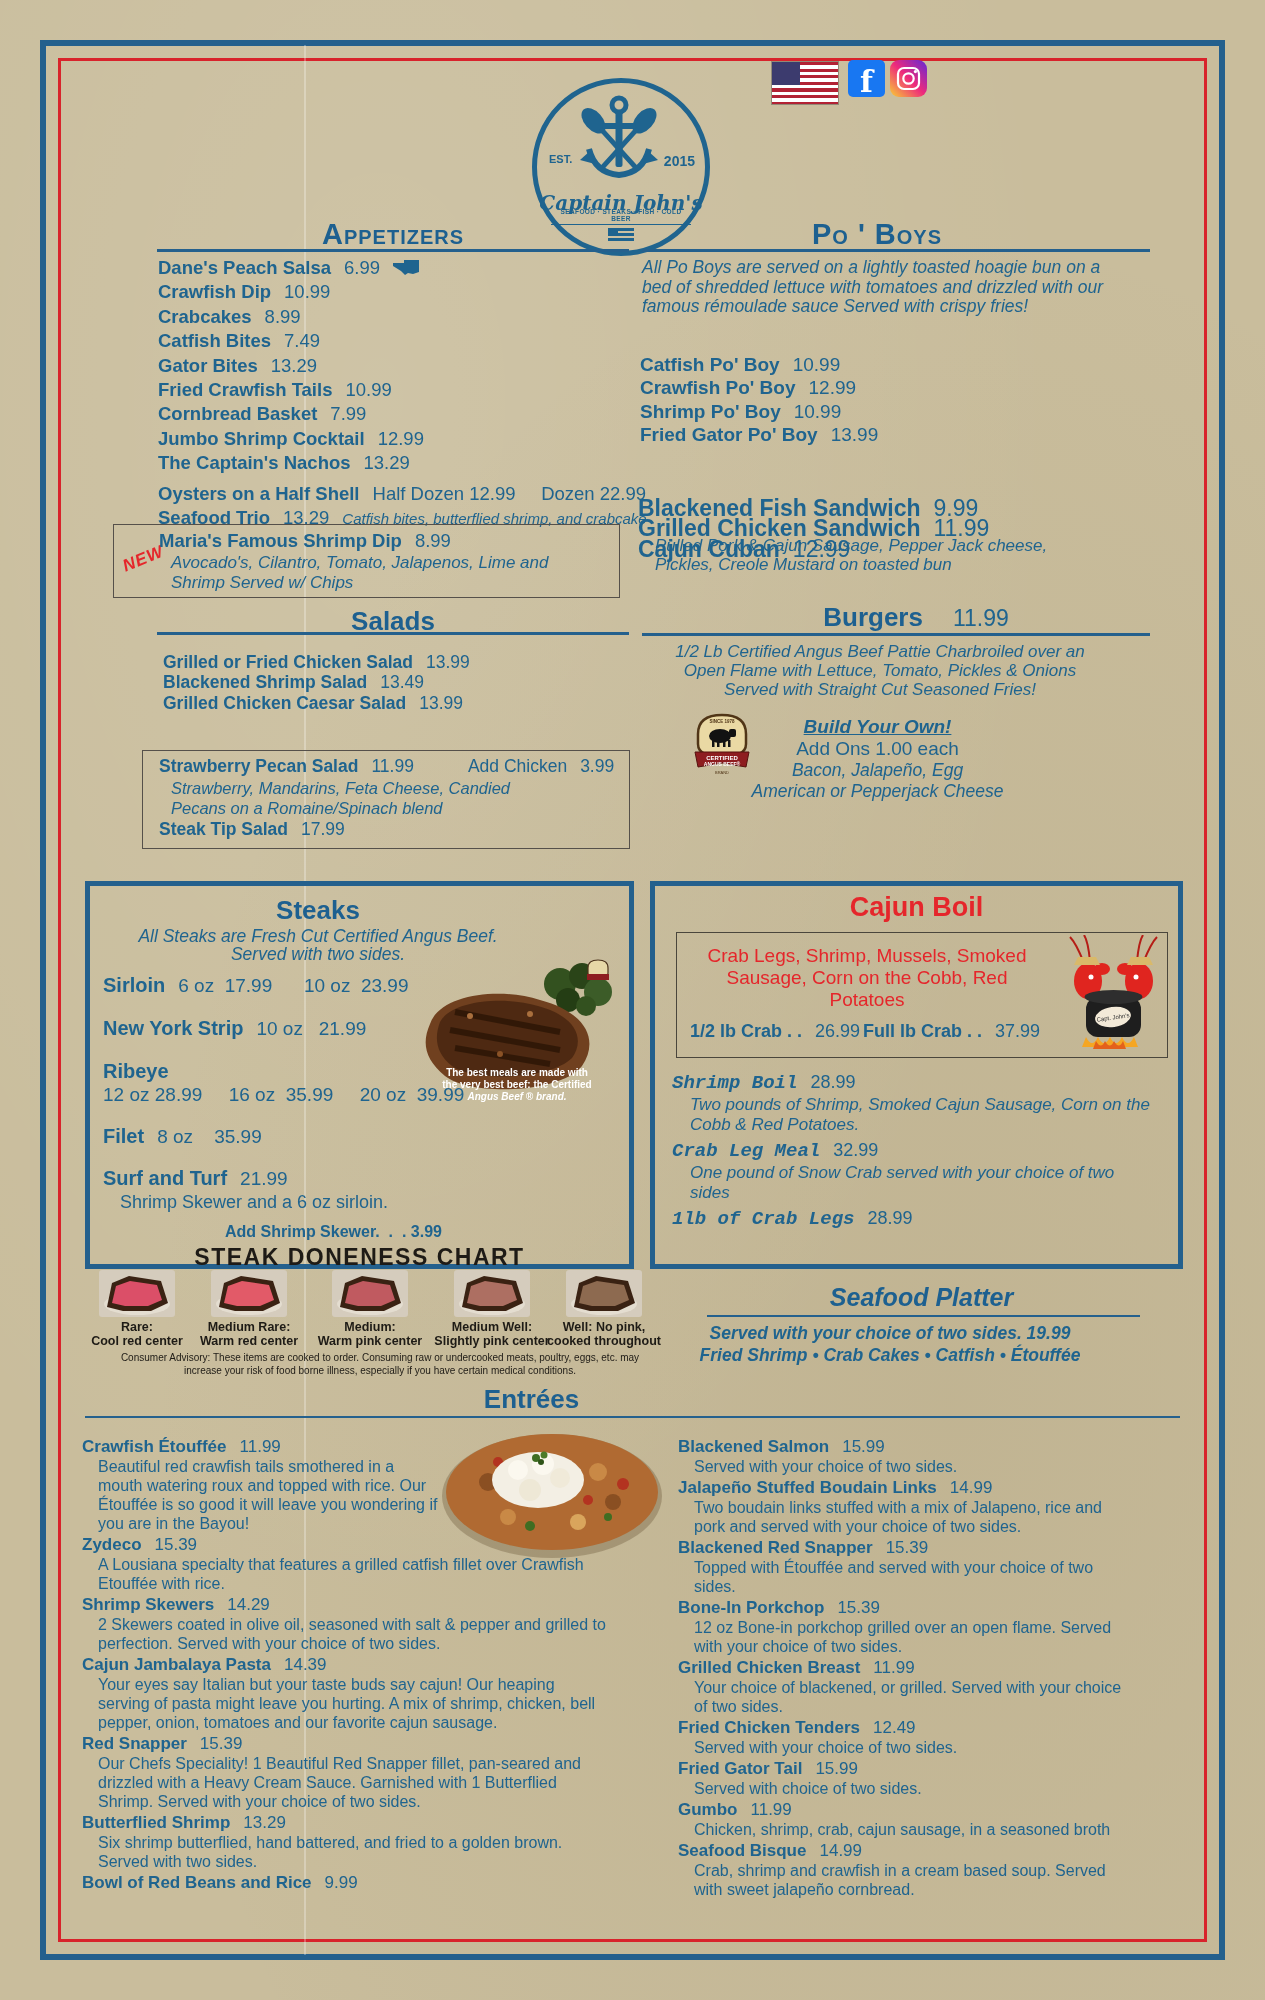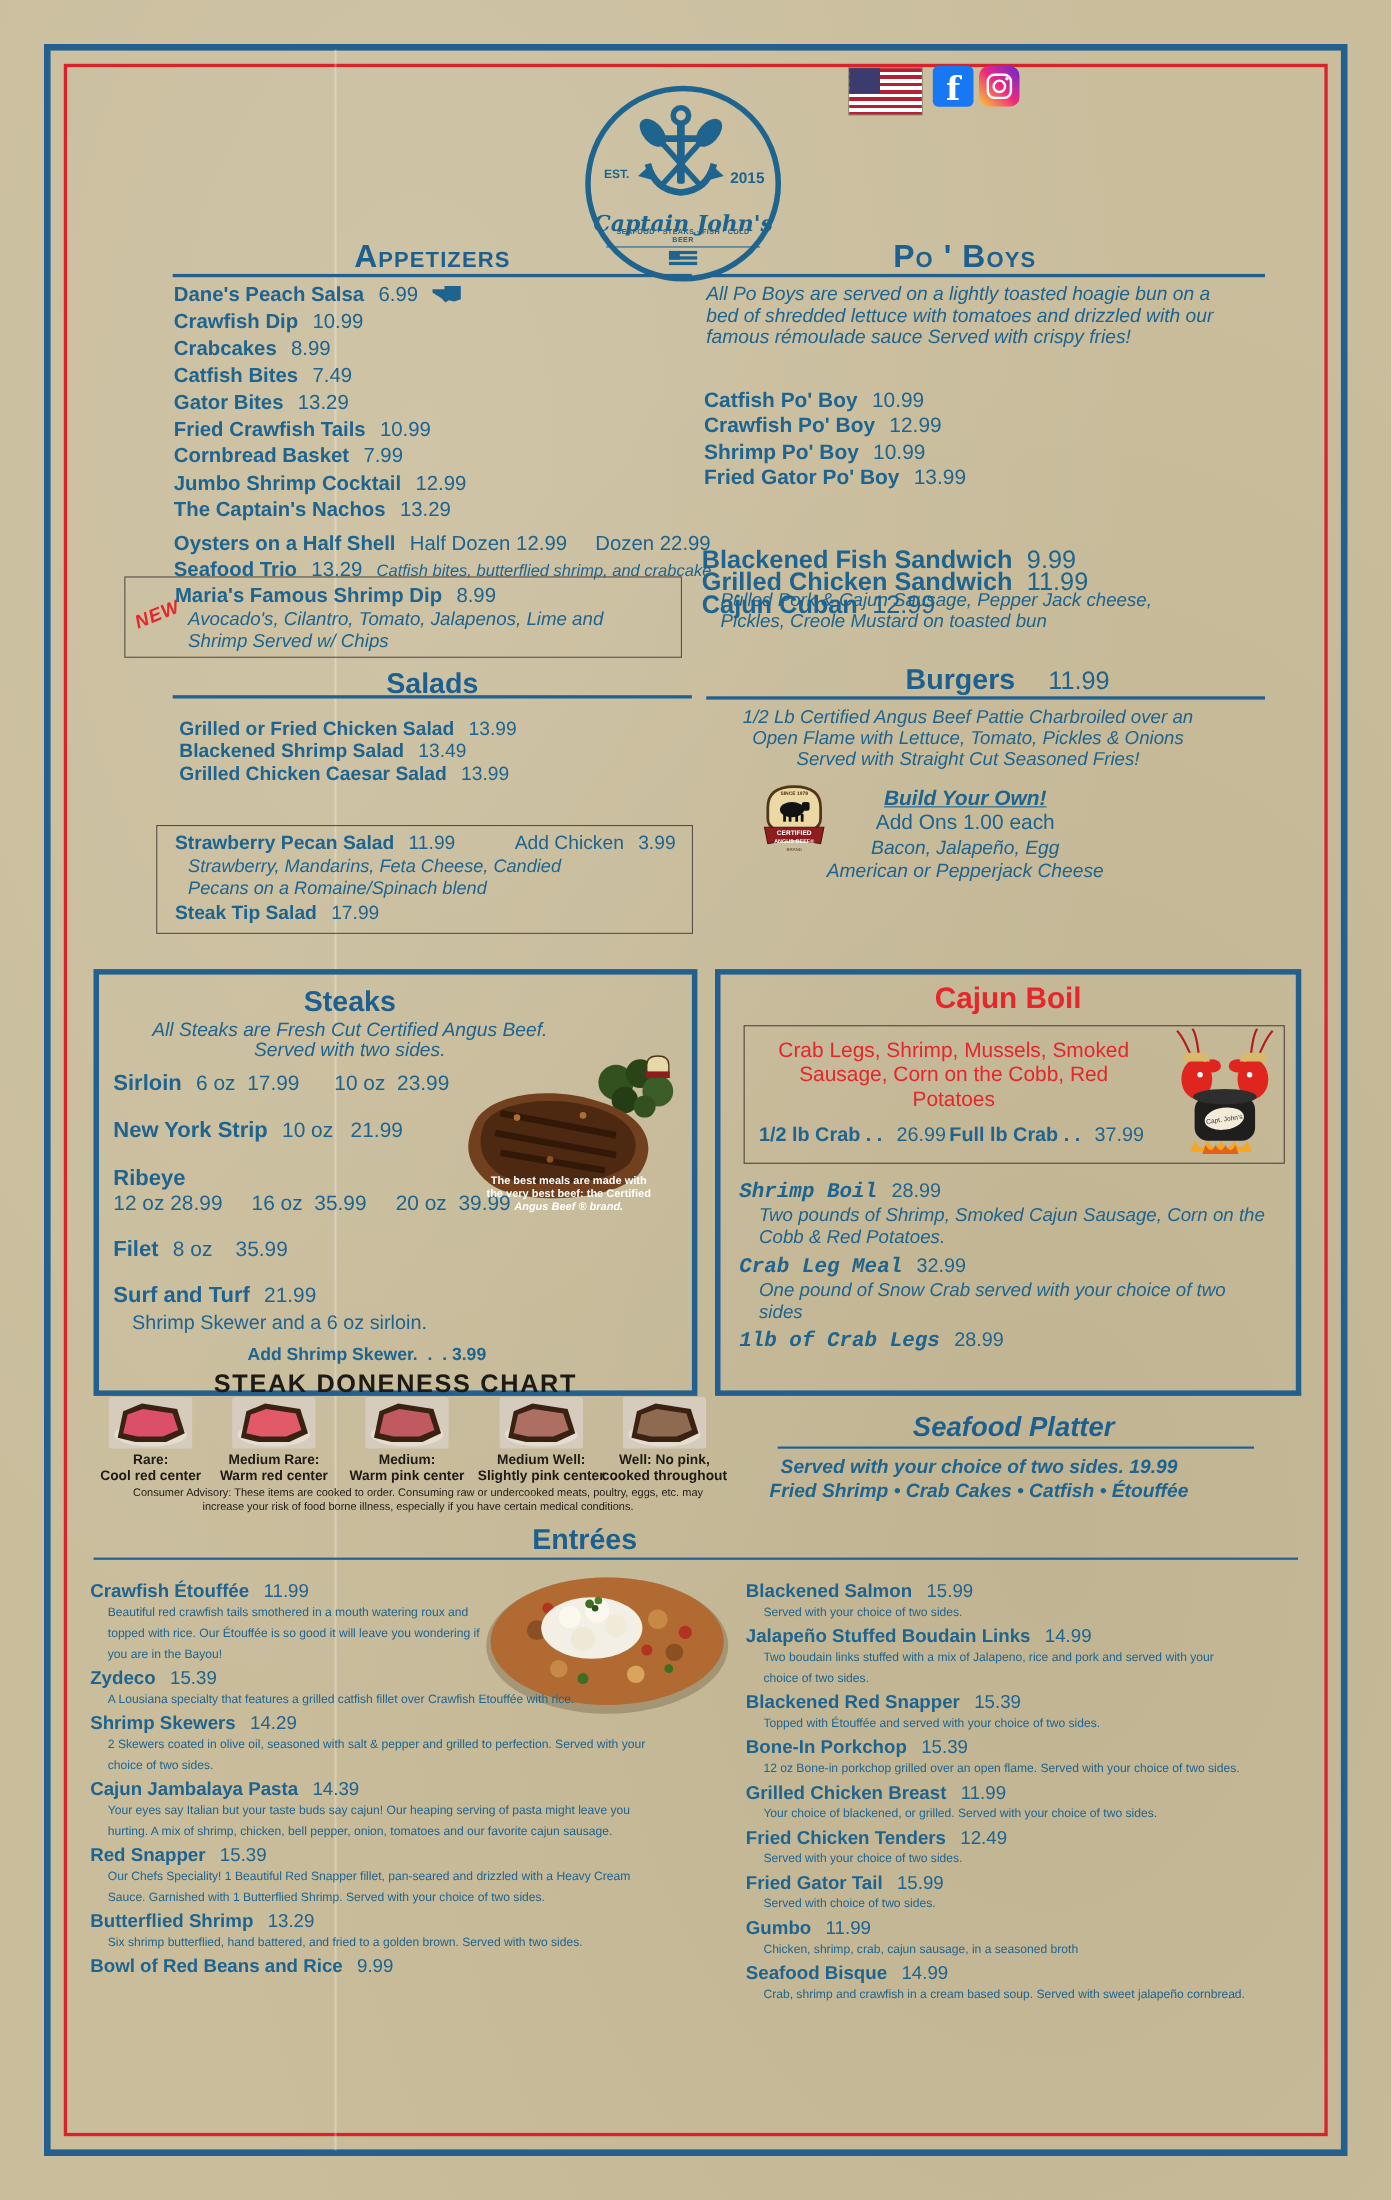--- a/index.html
+++ b/index.html
@@ -35,21 +35,21 @@
   .sandlist .mi{line-height:20.4px;}
   .saladlist{left:163px;top:652px;width:480px;font-size:17.5px;}
   .saladlist .mi{line-height:20.3px;}
   .bigbox{position:absolute;border:5px solid #24608d;margin-top:30px;}
   .steak-name{font-weight:bold;font-size:20px;color:#1f648f;}
   .steak-size{font-size:19px;color:#1f648f;white-space:pre;}
   .cj-name{font-weight:bold;font-style:italic;font-size:19px;color:#1f648f;font-family:Liberation Mono, monospace;}
   .cj-desc{font-style:italic;font-size:17px;line-height:19.5px;color:#1f648f;}
   .ent{margin-bottom:2px;}
   .ent .mi{font-size:17px;line-height:20px;}
-  .ent .ed{margin-left:16px;font-size:11px;line-height:19px;color:#1f648f;}
+  .ent .ed{margin-left:16px;font-size:16px;line-height:19px;color:#1f648f;}
   .dn-label{position:absolute;width:120px;text-align:center;font-weight:bold;
             font-size:12.5px;line-height:14px;color:#1e1b16;}
   .advisory{font-size:10px;line-height:13px;color:#1e1b16;text-align:center;white-space:nowrap;}
   .tile{position:absolute;width:76px;height:47px;}
   .fb{position:absolute;left:848px;top:60px;width:37px;height:37px;background:#1877f2;border-radius:5px;
       display:flex;align-items:flex-end;justify-content:center;color:#fff;font-weight:bold;
       font-size:30px;line-height:30px;font-family:"DejaVu Serif",serif;overflow:hidden;}
   .usflag{position:absolute;left:772px;top:62px;width:66px;height:42px;
           background:repeating-linear-gradient(180deg,#b22234 0 3.3px,#ffffff 3.3px 6.6px);
           box-shadow:0 0 0 1px rgba(60,60,60,.4);}

